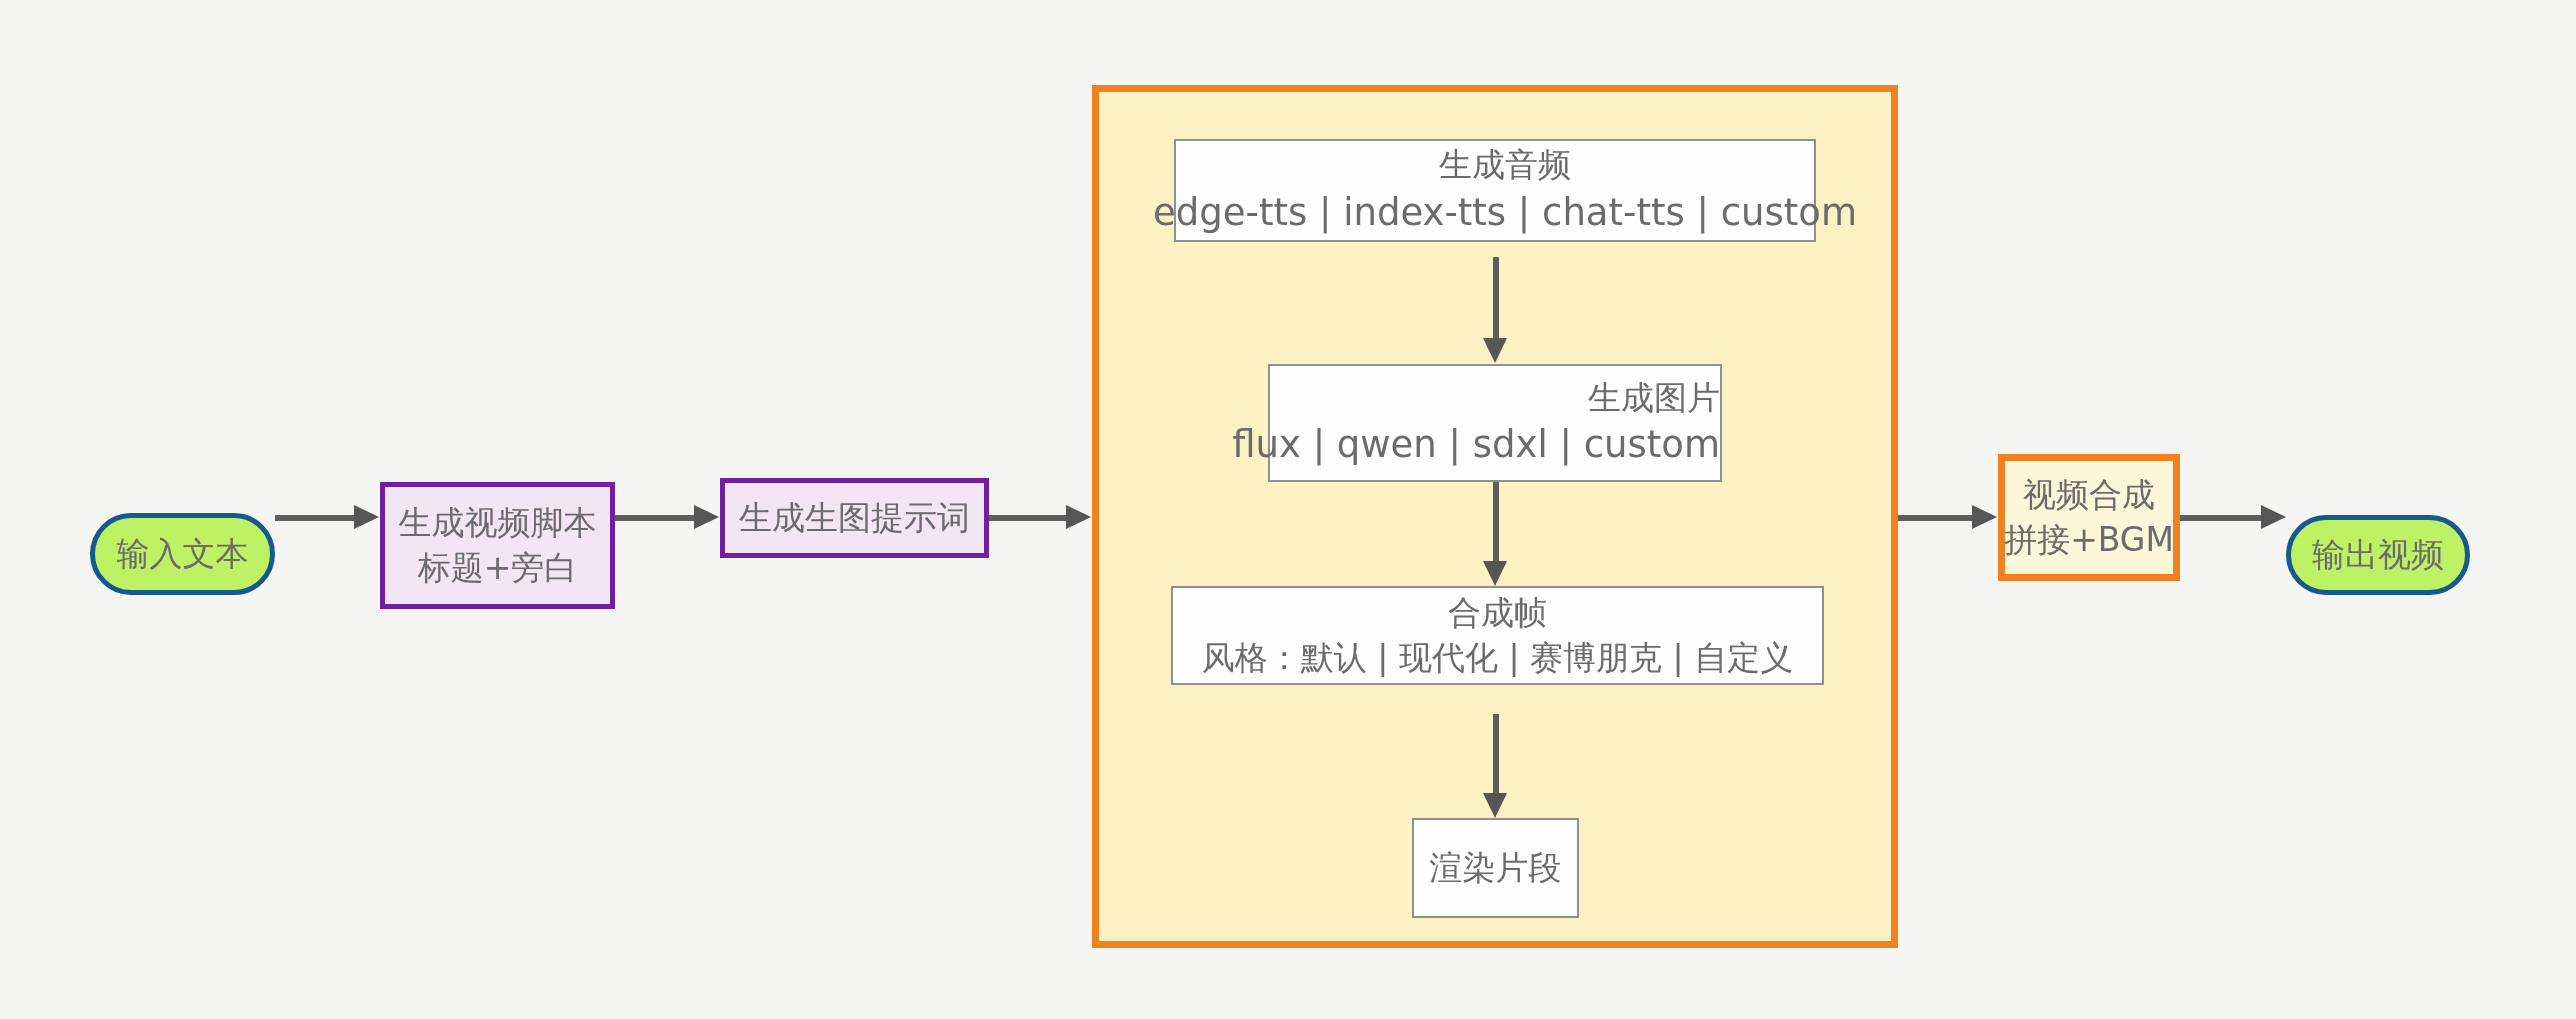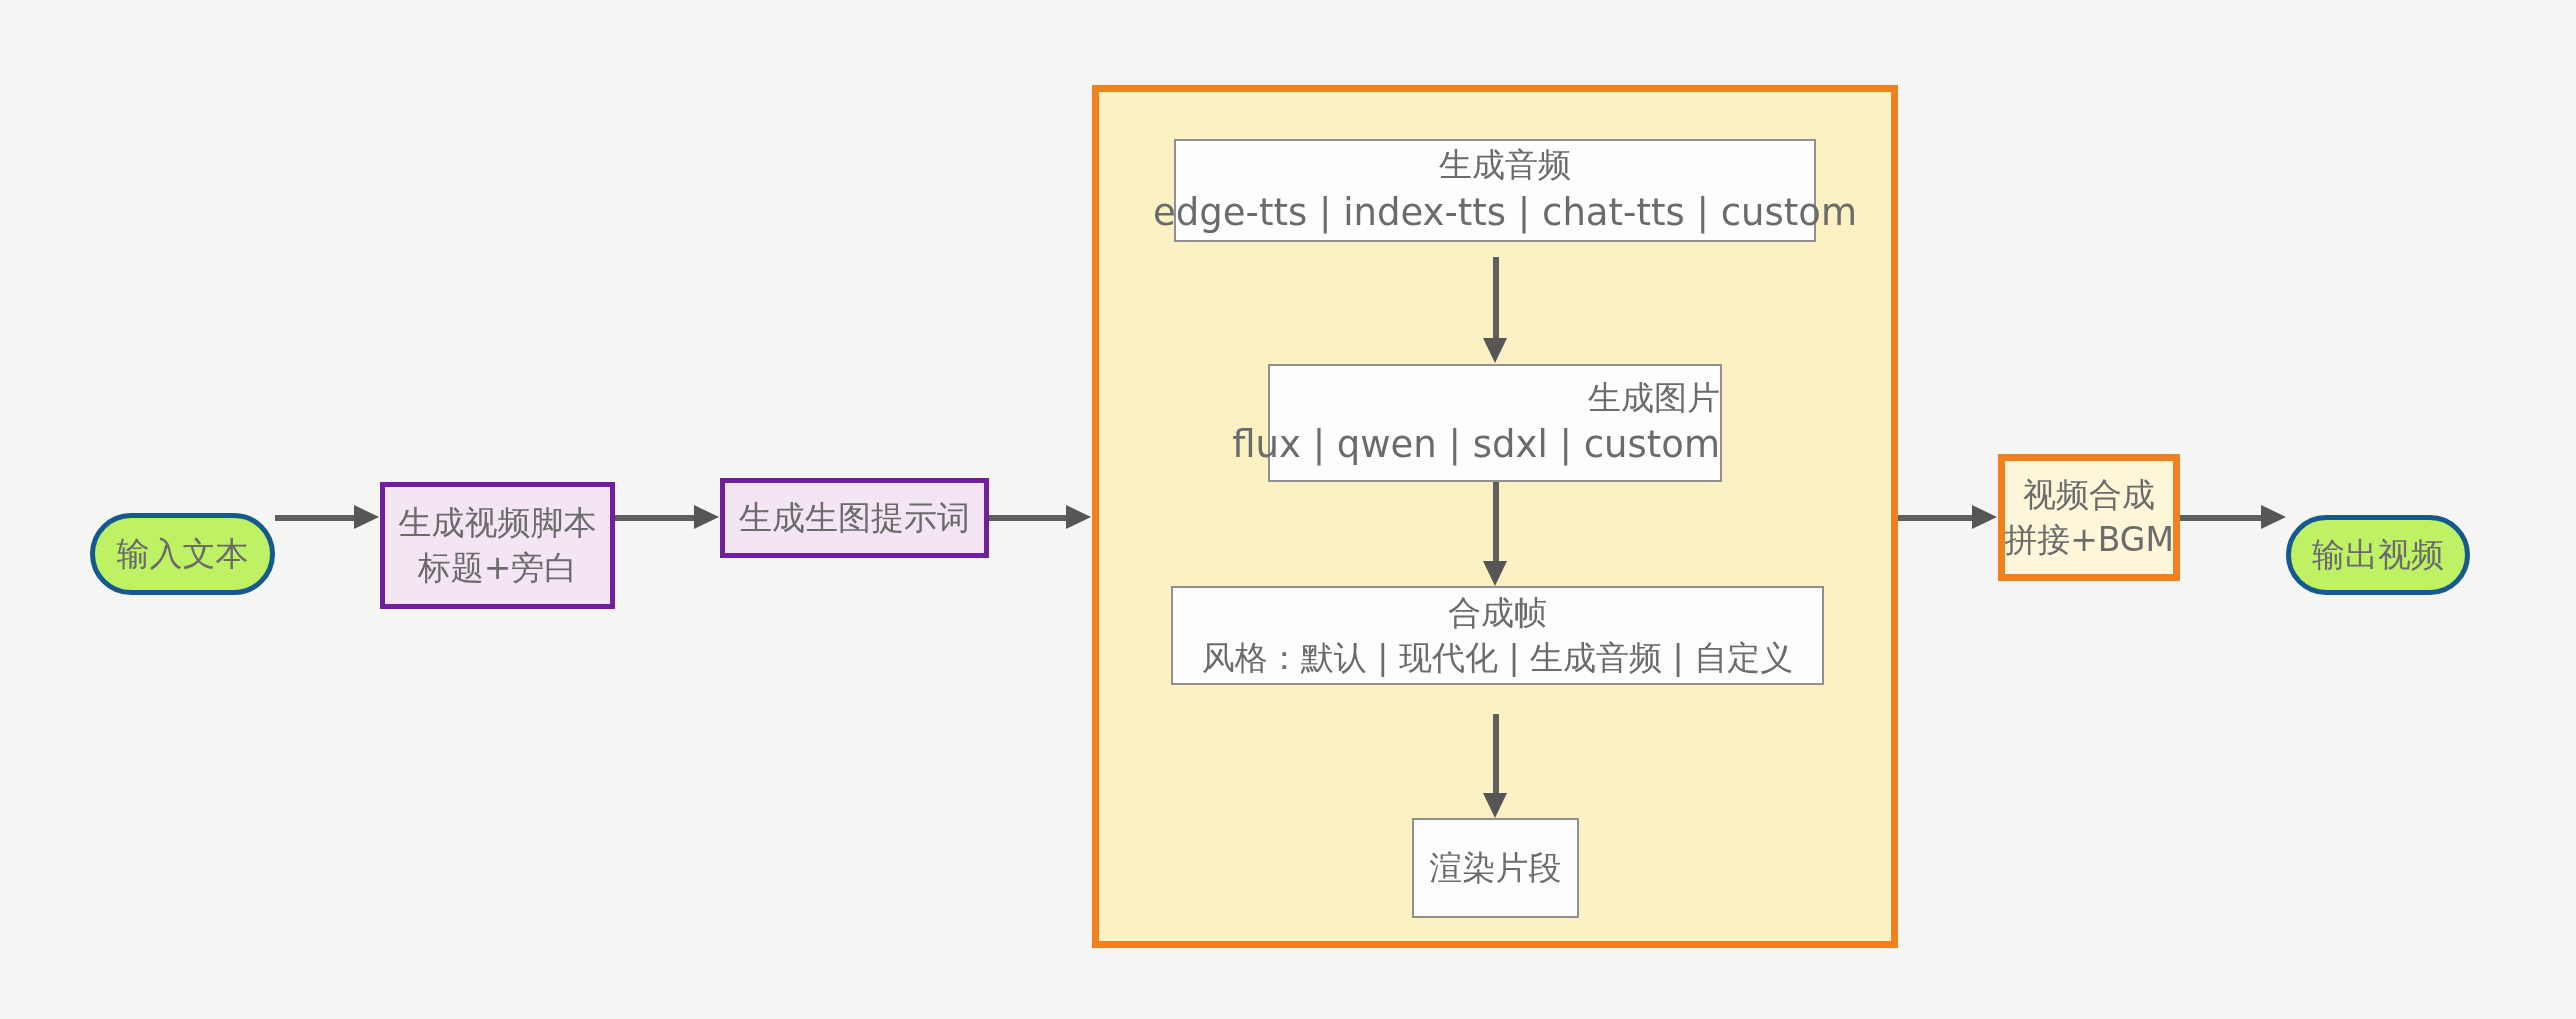--- a/index.html
+++ b/index.html
@@ -120,21 +120,21 @@
   <div class="node wbox" style="left:1268px; top:364px; width:454px; height:118px;align-items:flex-end;">
     <span>生成图片</span>
     <span class="options-line">flux | qwen | sdxl | custom</span>
   </div>
 
   <div class="vline" style="left:1493px; top:482px; height:79px;"></div>
   <div class="ah-down" style="left:1483px; top:561px;"></div>
 
   <div class="node wbox" style="left:1171px; top:586px; width:653px; height:99px;">
     <span>合成帧</span>
-    <span>风格：默认 | 现代化 | 生成音频 | 自定义</span>
+    <span>风格：默认 | 现代化 | 赛博朋克 | 自定义</span>
   </div>
 
   <div class="vline" style="left:1493px; top:714px; height:79px;"></div>
   <div class="ah-down" style="left:1483px; top:793px;"></div>
 
   <div class="node wbox" style="left:1412px; top:818px; width:167px; height:100px;">
     <span>渲染片段</span>
   </div>
 
   <div class="hline" style="left:1898px; top:515px; width:75px;"></div>

